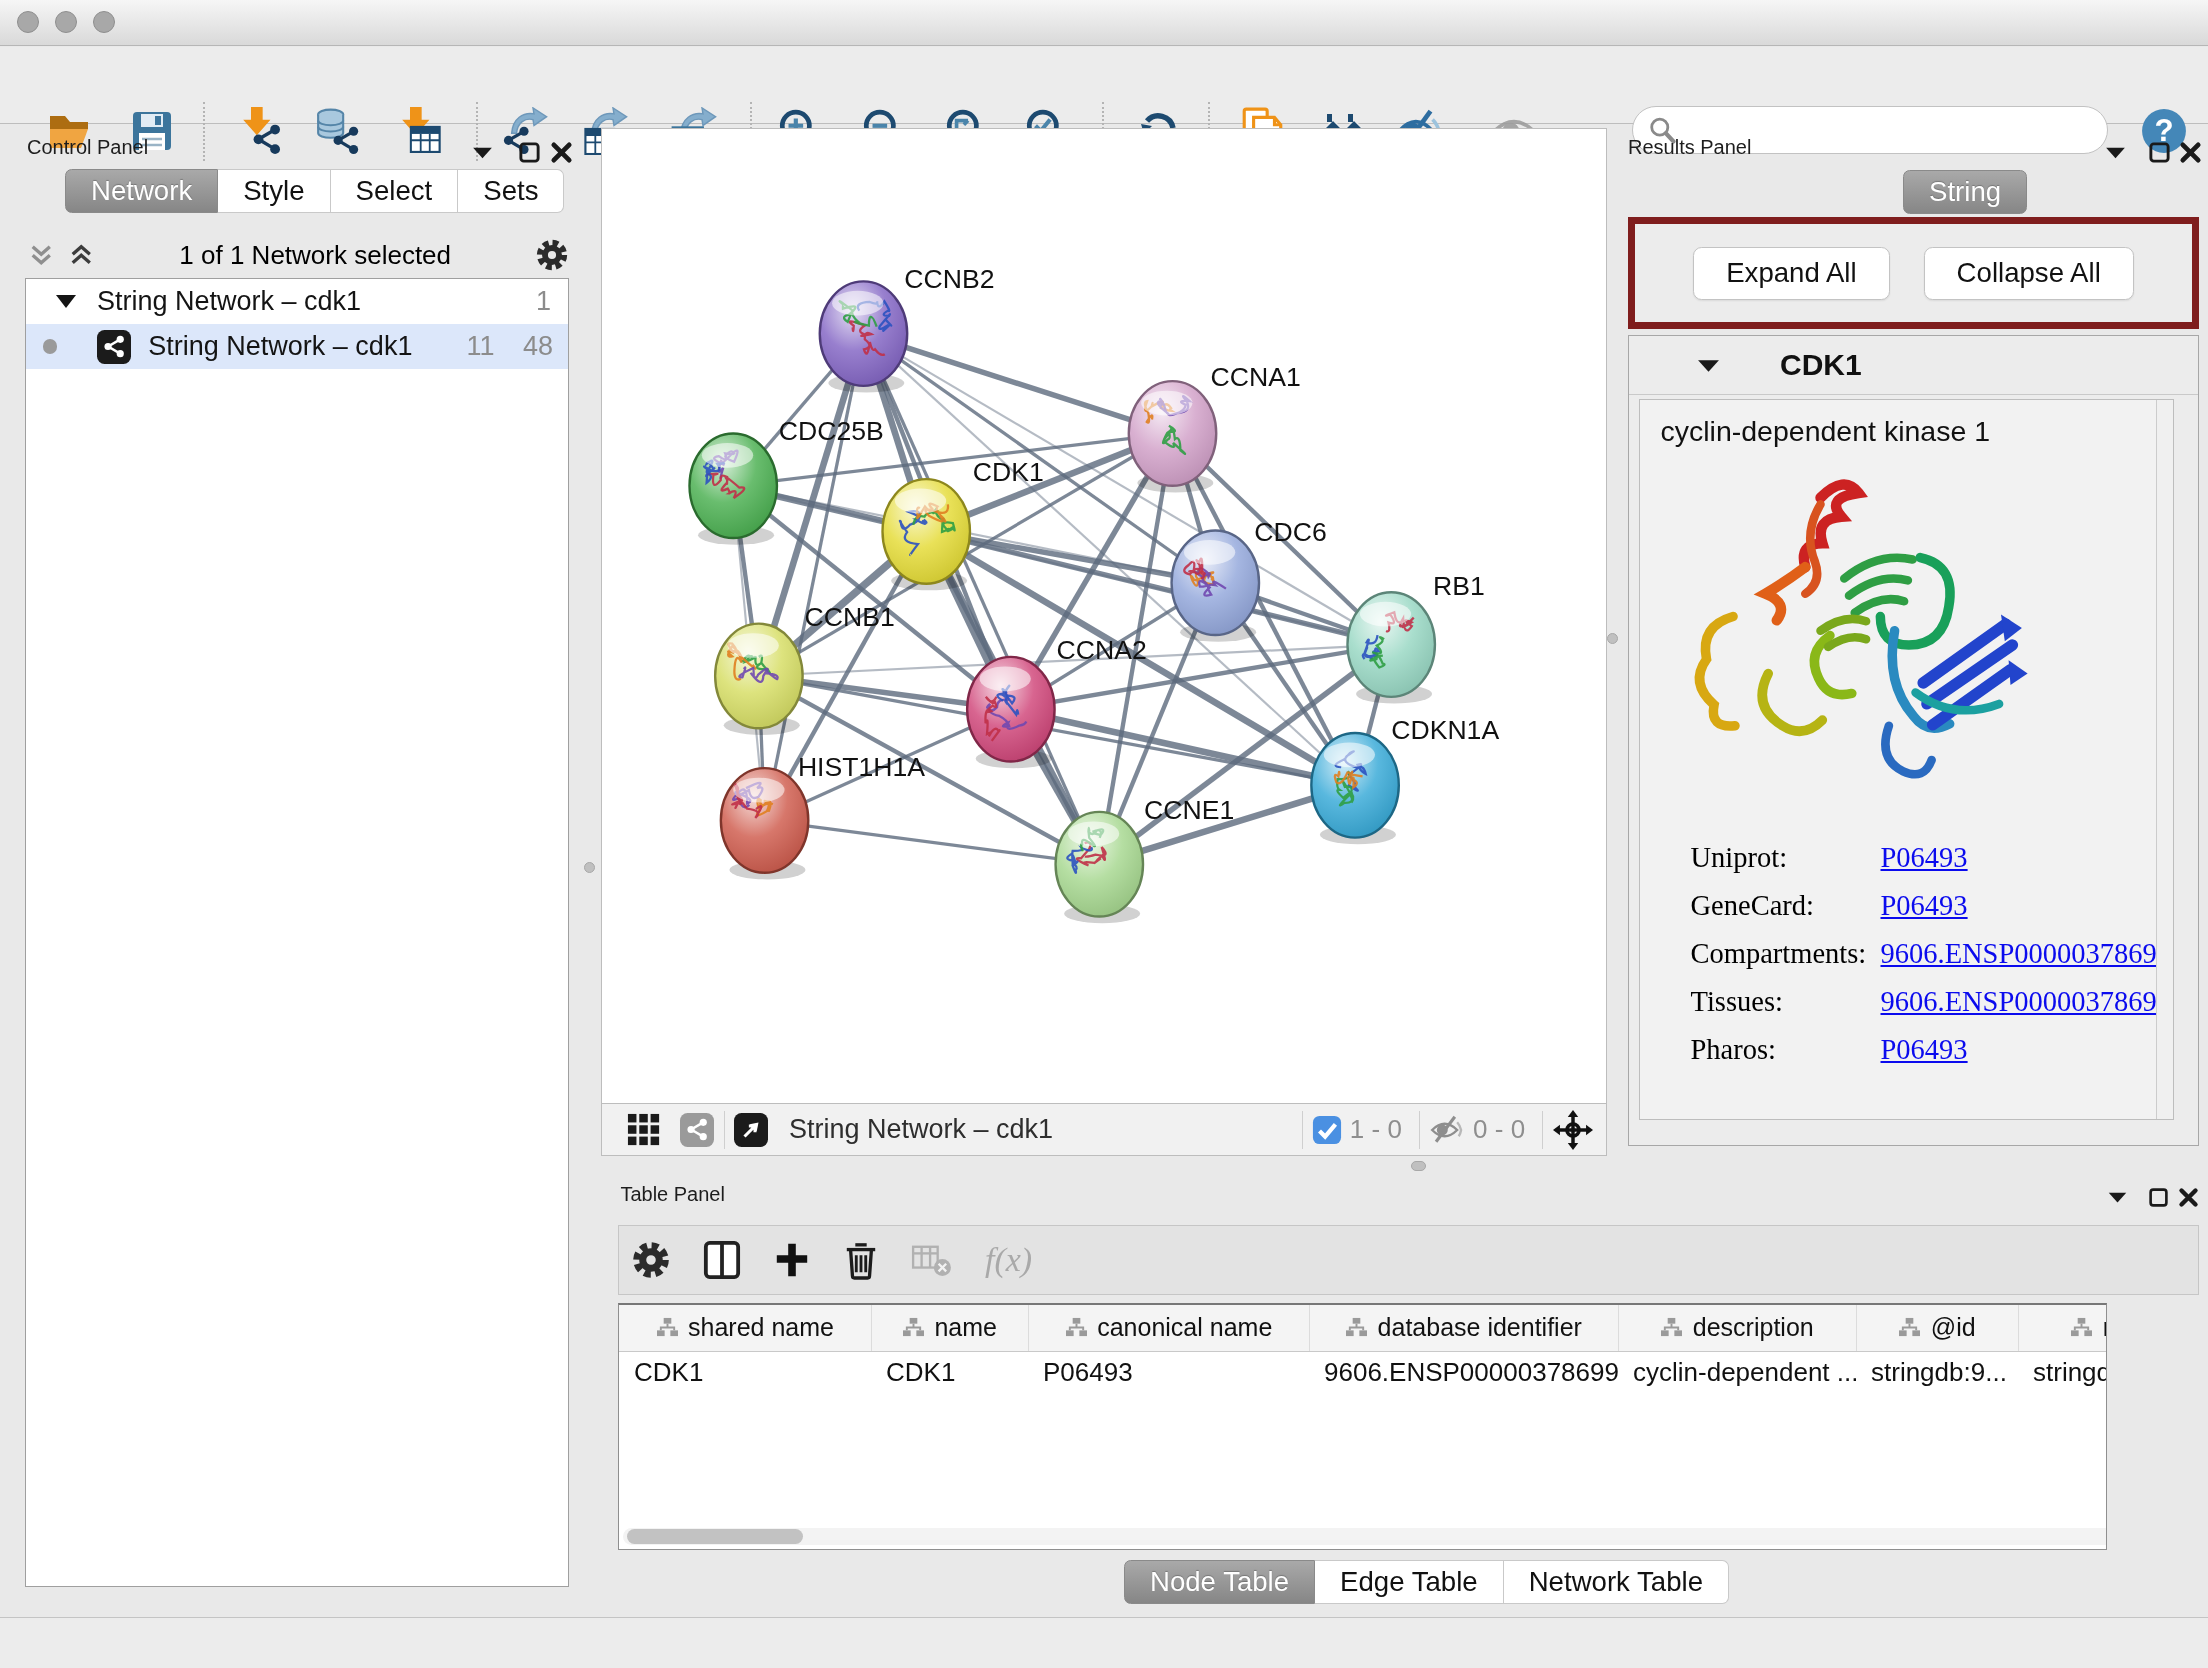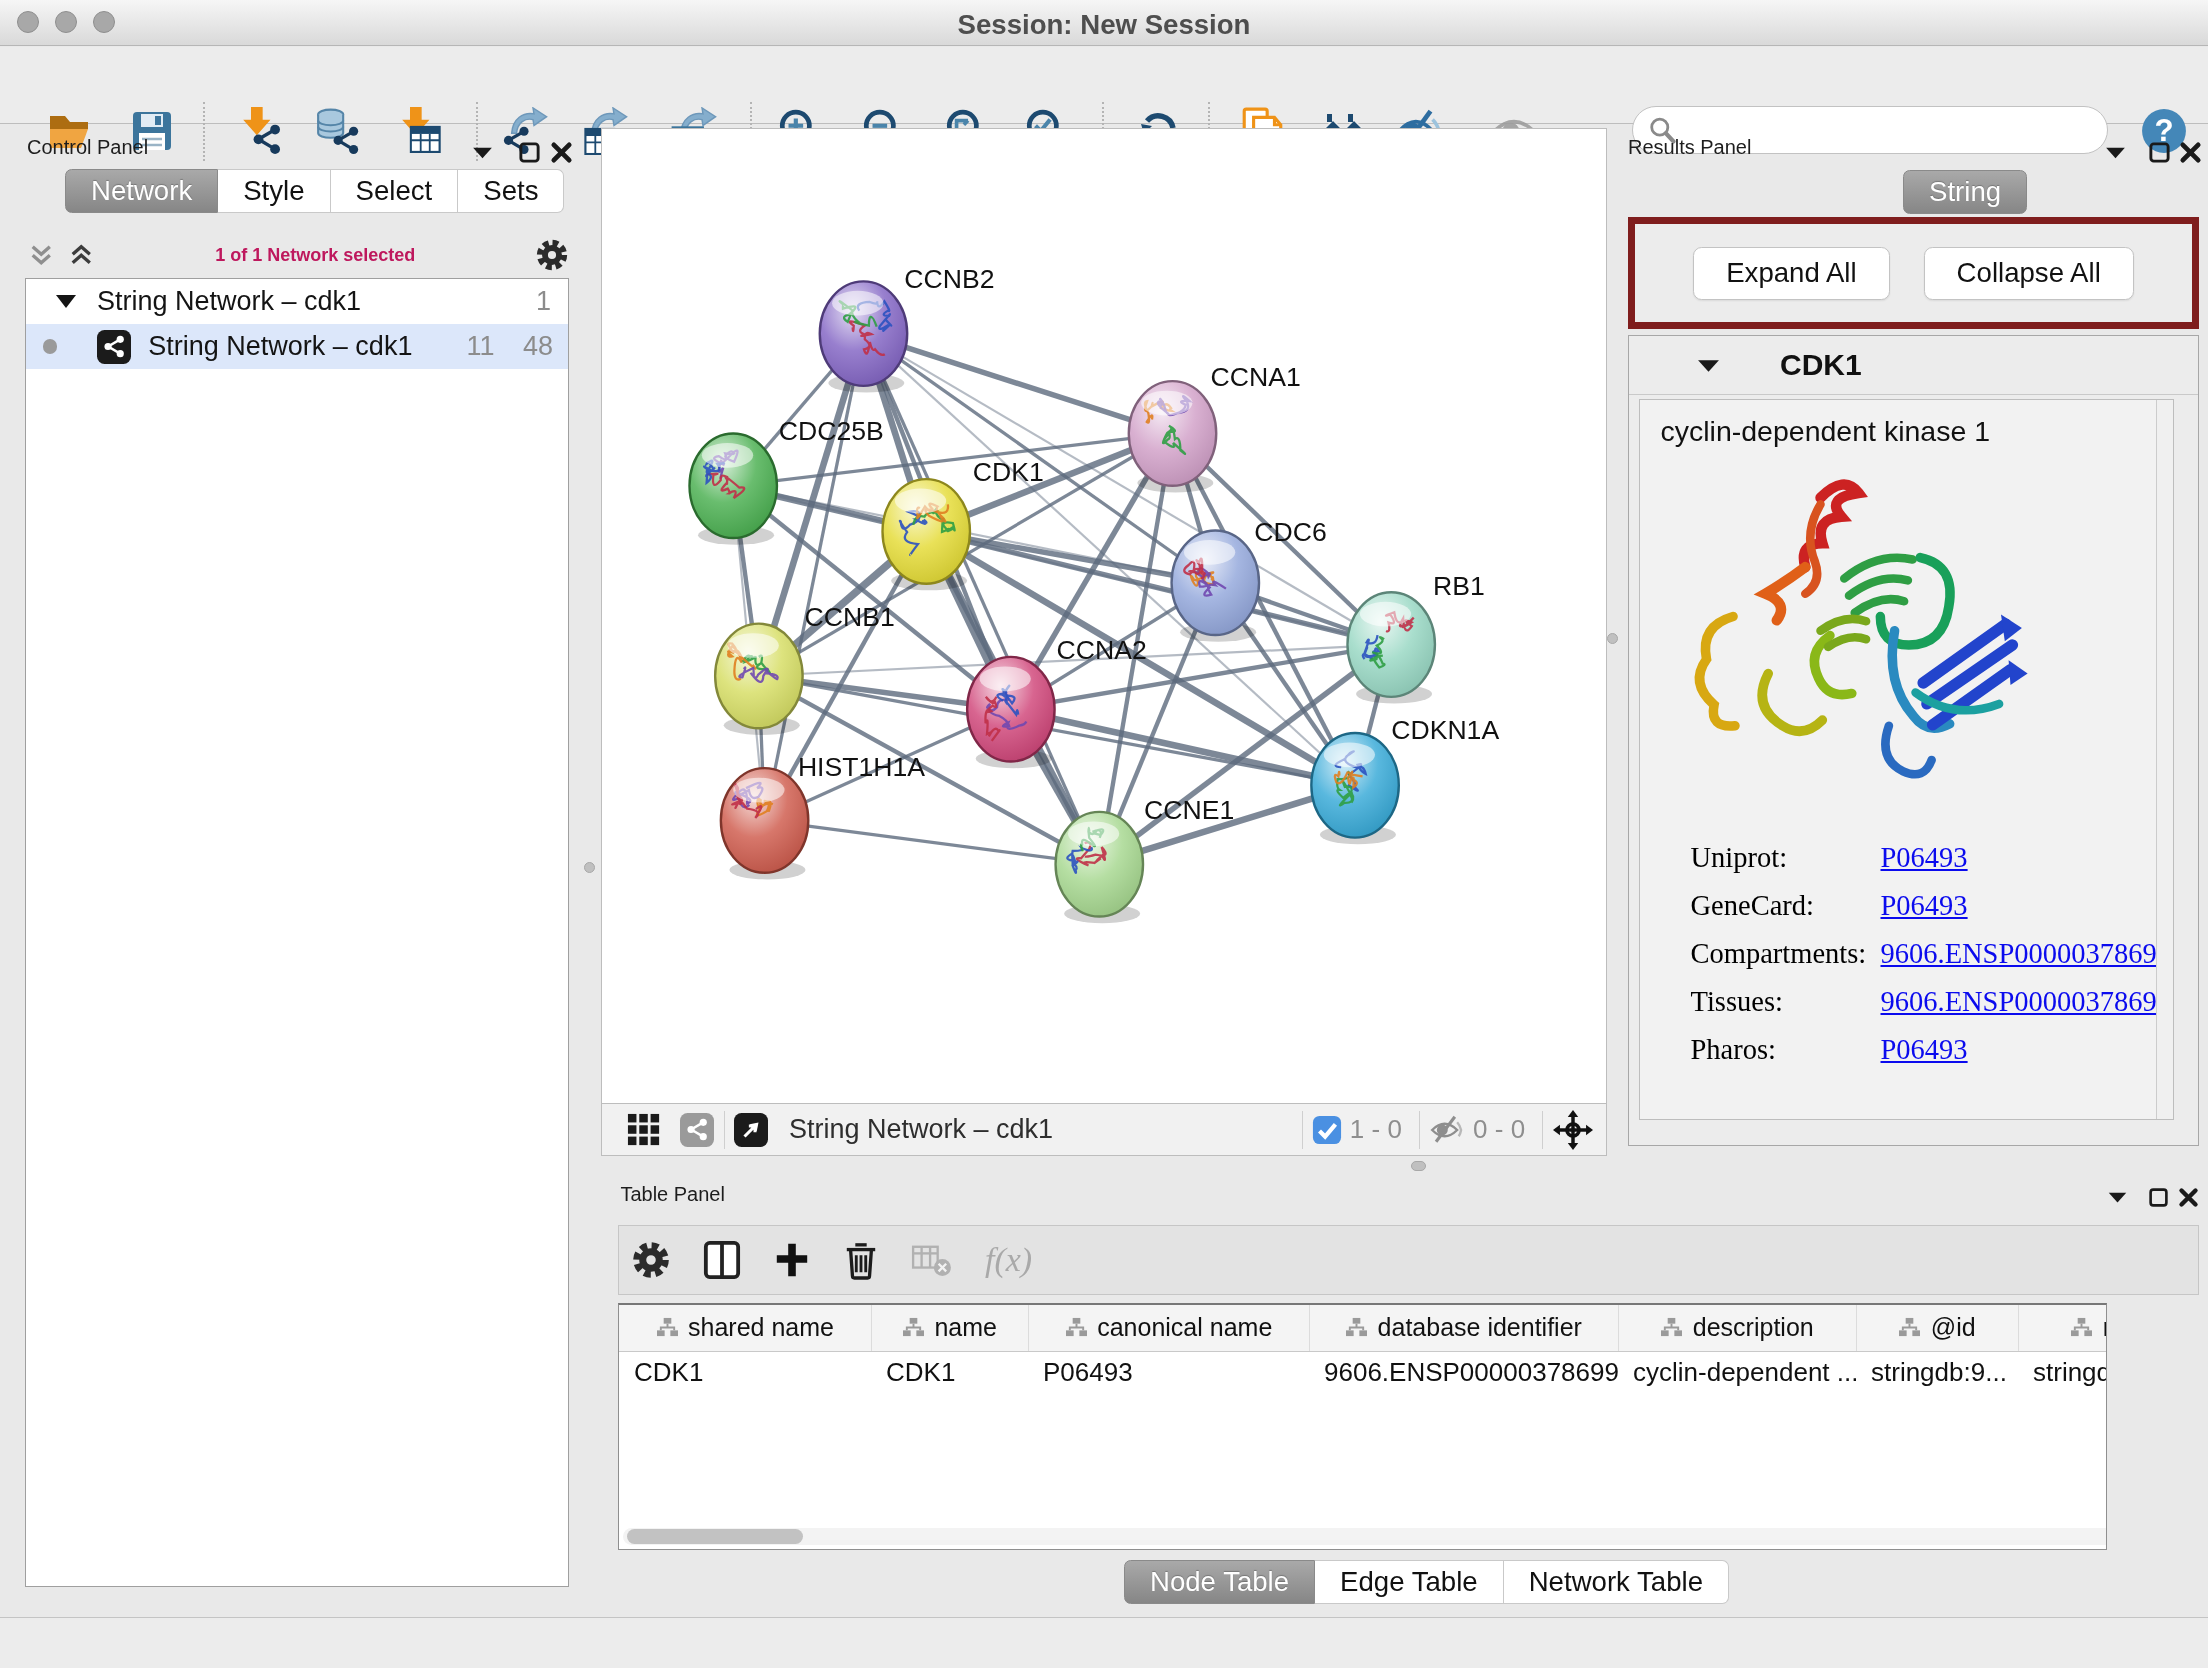--- a/index.html
+++ b/index.html
@@ -29,21 +29,21 @@
     background:#fff; border:1px solid #c9c9c9; font-size:27.6px; color:#111; border-left-width:0; }
   .seg .tab:first-child { border-left-width:1px; border-radius:6.7px 0 0 6.7px; }
   .seg .tab:last-child { border-radius:0 6.7px 6.7px 0; }
   .seg .tab.sel { background:linear-gradient(#a9a9a9,#868686); color:#fff;
     text-shadow:0 -1px 1px rgba(0,0,0,.25); border-color:#8a8a8a; }
 
   
   #cp-header { left:27px; top:136px; }
   #cp-tabs { left:65px; top:169px; }
   #cp-collapse-row { left:27px; top:234px; width:542px; height:42px; display:flex; align-items:center; }
-  #cp-status { flex:1; text-align:center; font-size:18px; color:#be185d;font-weight:bold; }
+  #cp-status { flex:1; text-align:center; font-size:26px; color:#000000; }
   #cp-tree { left:25px; top:278px; width:544px; height:1309px; background:#fff; border:1px solid #9f9f9f; }
   .tree-row { height:45px; display:flex; align-items:center; font-size:27px; color:#141414; }
   .tree-row .cnt { color:#8c8c8c; }
   #tree-child { background:#dce7fa; }
   .disc-tri { width:0; height:0; border-left:10.5px solid transparent; border-right:10.5px solid transparent;
     border-top:13.3px solid #141414; }
   .net-badge { width:34px; height:34px; border-radius:7.6px; background:#1b1b1b;
     display:flex; align-items:center; justify-content:center; }
 
   
@@ -145,21 +145,20 @@
       <rect x="15" y="14" width="8" height="6" fill="#9a9a9a"></rect>
       <path d="M12 7 V11 M5 14 V11 H19 V14" fill="none" stroke="#9a9a9a" stroke-width="2"></path>
     </symbol>
   </defs>
 </svg>
 
 <div id="titlebar" class="abs">
   <div class="traffic abs" style="left:17px"></div>
   <div class="traffic abs" style="left:55px"></div>
   <div class="traffic abs" style="left:93px"></div>
-  <div id="title-text" class="abs">Session: New Session</div>
 </div>
 
 <div id="toolbar" class="abs">
   <div class="tb-icon abs" style="left:43px">
     <svg width="46" height="46" viewBox="0 0 46 46">
       <path d="M4 8 h15 l5 6 h18 v7 H4 Z" fill="#ad6d11"></path>
       <path d="M4 21 h38 l-7 19 H4 Z" fill="#f0a541"></path>
     </svg>
   </div>
   <div class="tb-icon abs" style="left:126px">

